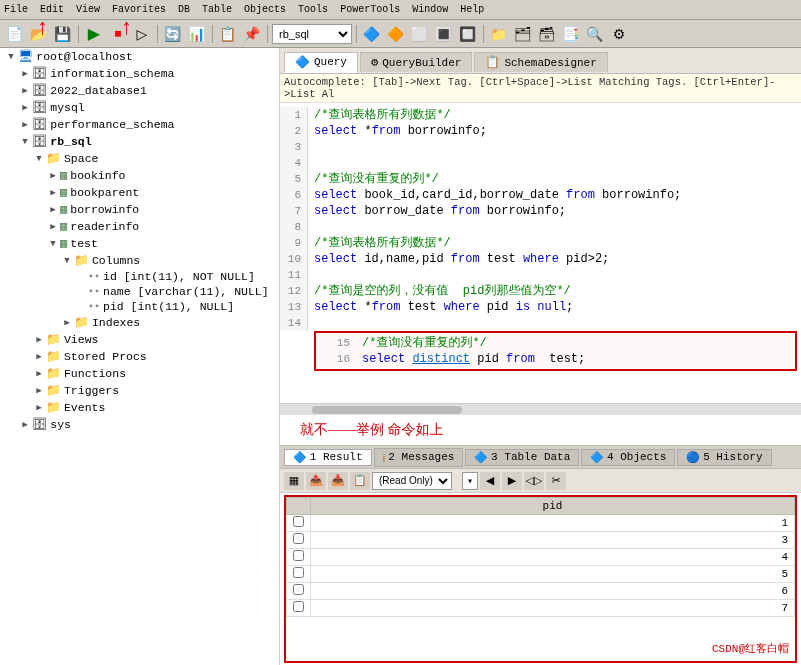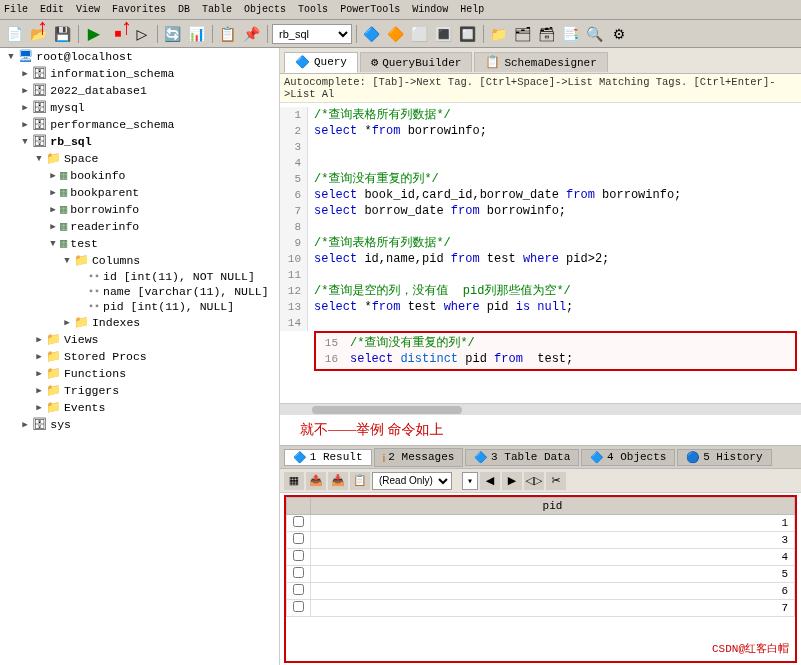--- a/index.html
+++ b/index.html
@@ -578,30 +578,30 @@
         <div class="code-line">
           <span class="line-num">13</span>
           <span class="code-content"><span class="kw">select</span> *<span class="kw">from</span> test <span class="kw">where</span> pid <span class="kw">is null</span>;</span>
         </div>
 
         <div class="code-line">
           <span class="line-num">14</span>
           <span class="code-content">&nbsp;</span>
         </div>
 
-        <div style="border: 2px solid #cc0000; margin: 0 4px 2px 34px; background: #fff8f8; padding: 2px 0;">
+        <div style="border: 2px solid #cc0000; margin: 0 4px 2px 34px; background: #fff8f8; padding: 2px 12px;">
 
           <div class="code-line">
             <span class="line-num" style="background:transparent; border-right: none;">15</span>
             <span class="code-content cm">/*查询没有重复的列*/</span>
           </div>
 
           <div class="code-line">
             <span class="line-num" style="background:transparent; border-right: none;">16</span>
-            <span class="code-content"><span class="kw">select</span> <span style="color:#0066cc;">distinct</span> pid <span class="kw">from</span>  test;</span>
+            <span class="code-content"><span class="kw">select</span> <span style="color:#0066cc;text-decoration:underline;">distinct</span> pid <span class="kw">from</span>  test;</span>
           </div>
         </div>
 
       </div>
 
       <div id="hscroll">
         <div style="height:100%; display:flex; align-items:center; padding:0 2px;">
           <div style="width:150px; height:8px; background:#bbb; border-radius:4px; margin-left:30px;"></div>
         </div>
       </div>

